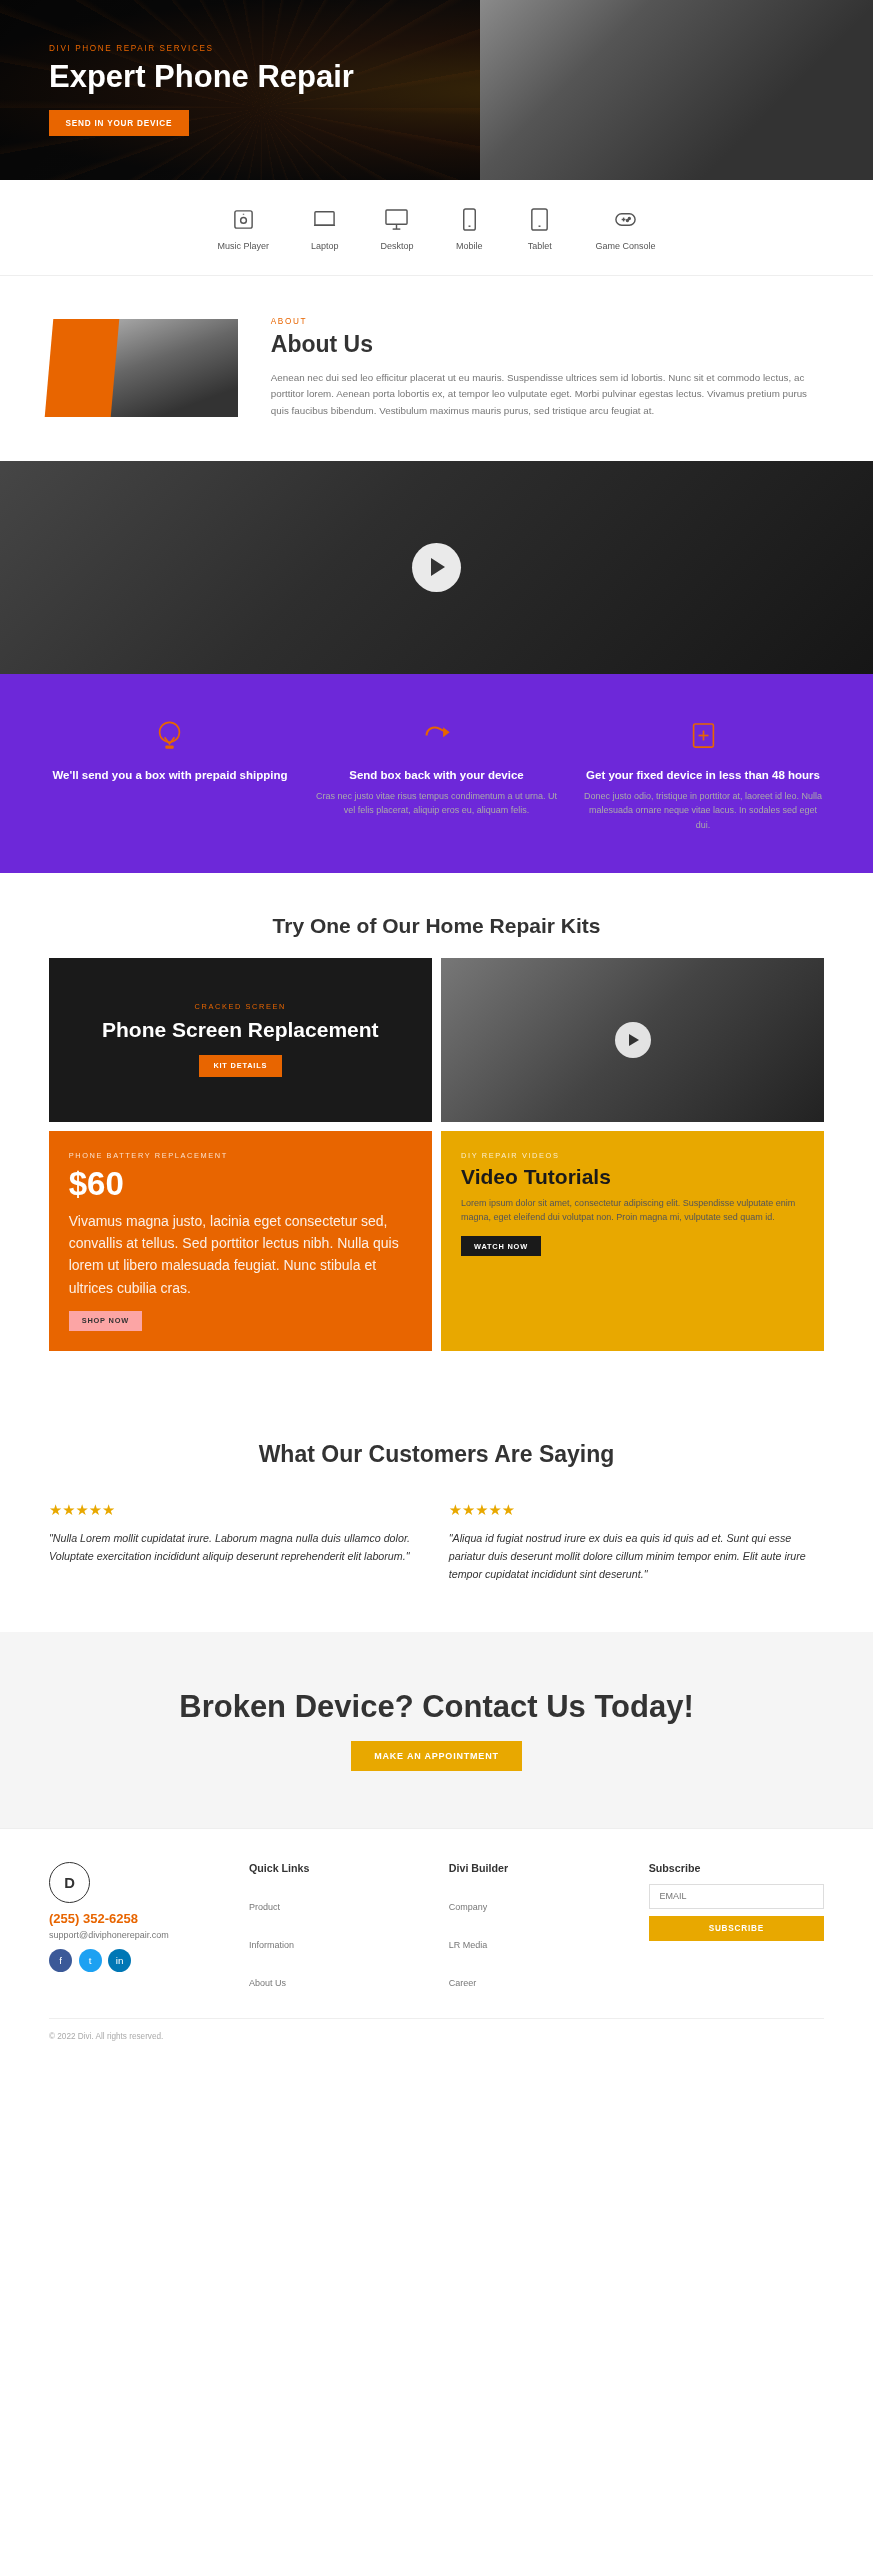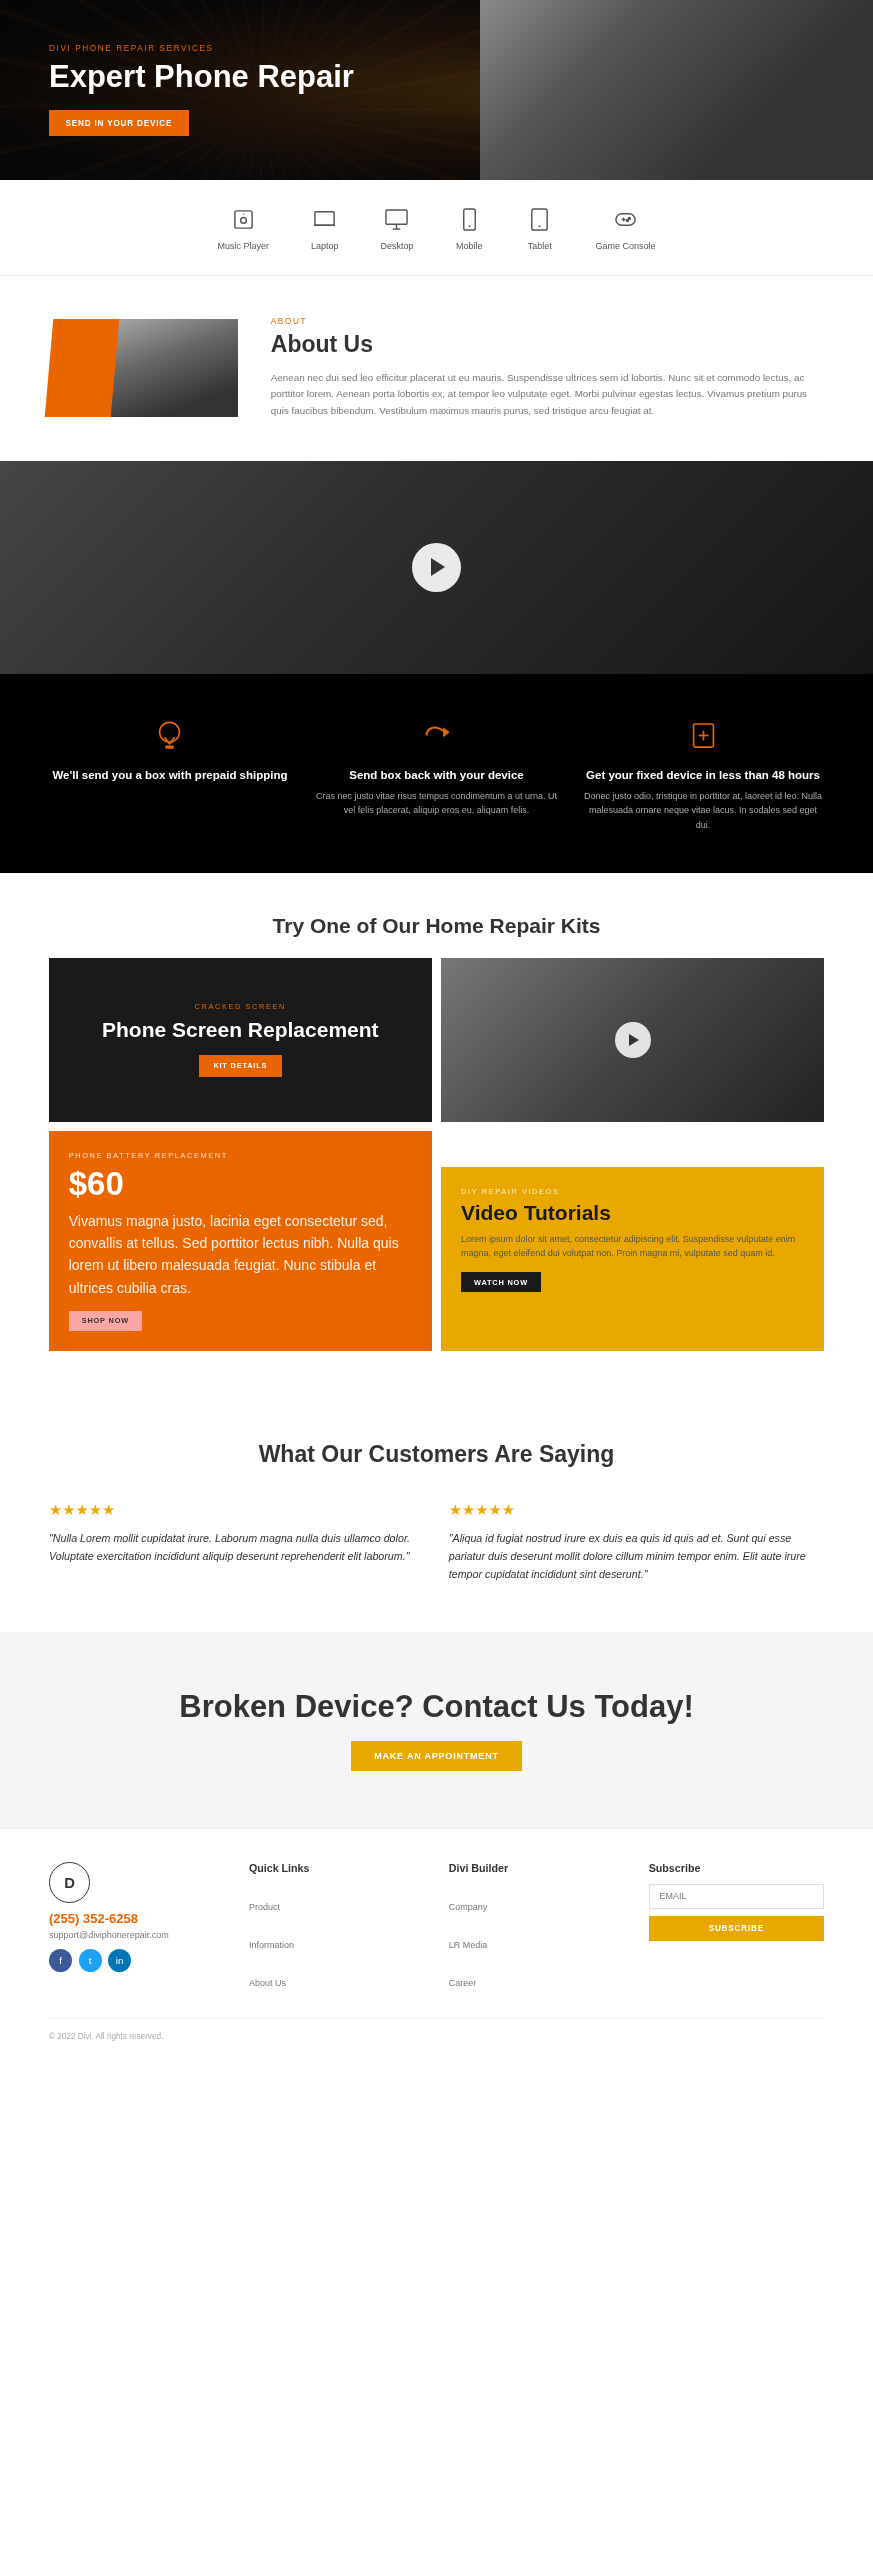--- a/index.html
+++ b/index.html
@@ -118,21 +118,21 @@
       display: flex; align-items: center; justify-content: center;
       position: relative; z-index: 2; cursor: pointer;
     }
     .play-btn::after {
       content: ''; border-left: 14.8px solid #333; border-top: 9px solid transparent;
       border-bottom: 9px solid transparent; margin-left: 3.3px;
     }
 
     
     .steps-section {
-      background: #000000; padding: 41px 49px;
+      background: #6d28d9; padding: 41px 49px;
       display: flex; gap: 24.6px; justify-content: center;
     }
     .step-item { flex: 1; text-align: center; }
     .step-icon {
       width: 41px; height: 41px; margin: 0 auto 13px;
       display: flex; align-items: center; justify-content: center;
     }
     .step-icon svg { width: 33px; height: 33px; }
     .step-title { color: #fff; font-size: 11.5px; font-weight: 700; margin-bottom: 8.2px; font-family: sans-serif; }
     .step-desc { color: #aaa; font-size: 9px; line-height: 1.6; font-family: sans-serif; }
@@ -164,21 +164,21 @@
     .kit-sublabel { color: #e86500; font-size: 7.4px; text-transform: uppercase; letter-spacing: 1.6px; font-family: sans-serif; margin-bottom: 6.6px; }
     .kit-title { color: #fff; font-size: 21px; font-weight: 900; font-family: sans-serif; text-align: center; margin-bottom: 13px; }
     .kit-btn {
       background: #e86500; color: #fff; border: none; padding: 6.6px 14.8px;
       font-size: 7.4px; text-transform: uppercase; letter-spacing: 0.8px; cursor: pointer; font-family: sans-serif; font-weight: 700;
     }
     .kits-bottom-grid {
       display: grid; grid-template-columns: 1fr 1fr; gap: 9.8px;
     }
     .kit-orange { background: #e86500; padding: 19.7px; min-height: 148px; }
-    .kit-yellow { background: #e8a800; padding: 19.7px; min-height: 148px; margin-top: 36px; }
+    .kit-yellow { background: #e8a800; padding: 19.7px; min-height: 148px; }
     .kit-sublabel-orange { color: #fff; font-size: 7.4px; text-transform: uppercase; letter-spacing: 1.6px; font-family: sans-serif; margin-bottom: 4.9px; opacity: 0.8; }
     .kit-price { color: #fff; font-size: 33px; font-weight: 900; font-family: sans-serif; margin-bottom: 6.6px; }
     .kit-desc { color: #fff; font-size: 14px; line-height: 1.6; font-family: sans-serif; margin-bottom: 11.5px; opacity: 0.9; }
     .kit-shop-btn {
       background: #fca5a5; color: #333; border: none; padding: 5.7px 13px;
       font-size: 7.4px; text-transform: uppercase; letter-spacing: 0.8px; cursor: pointer; font-family: sans-serif; font-weight: 700;
     }
     .kit-video-title { color: #1a1a1a; font-size: 21px; font-weight: 900; font-family: sans-serif; margin-bottom: 6.6px; }
     .kit-video-desc { color: #555; font-size: 9px; line-height: 1.6; font-family: sans-serif; margin-bottom: 11.5px; }
     .kit-watch-btn {

